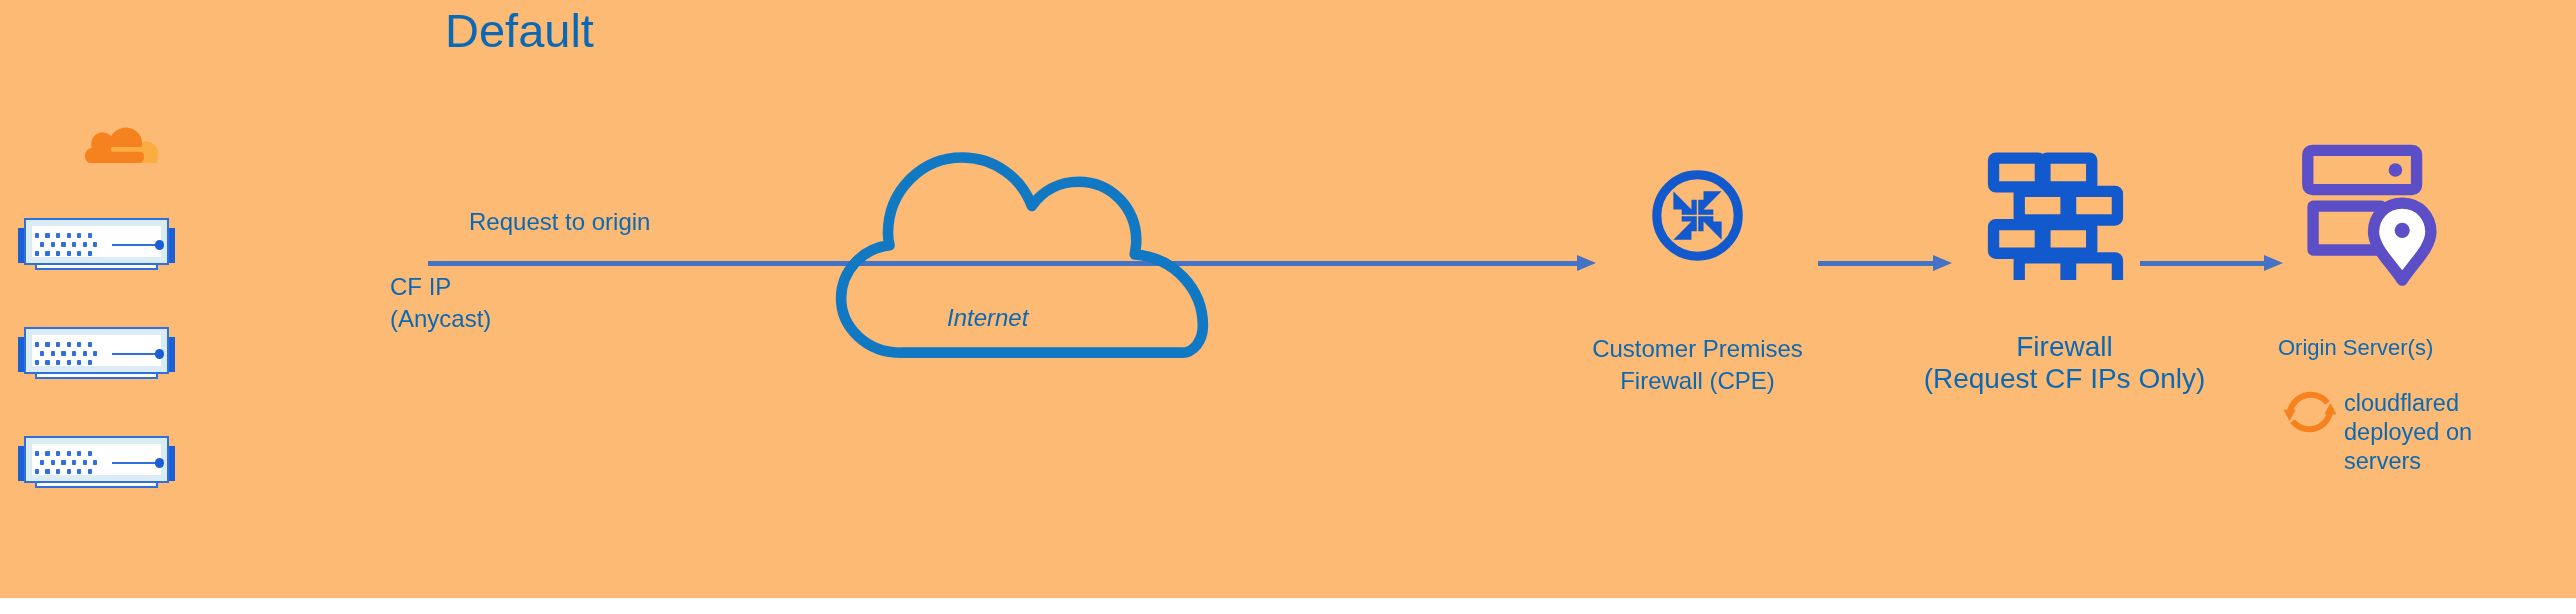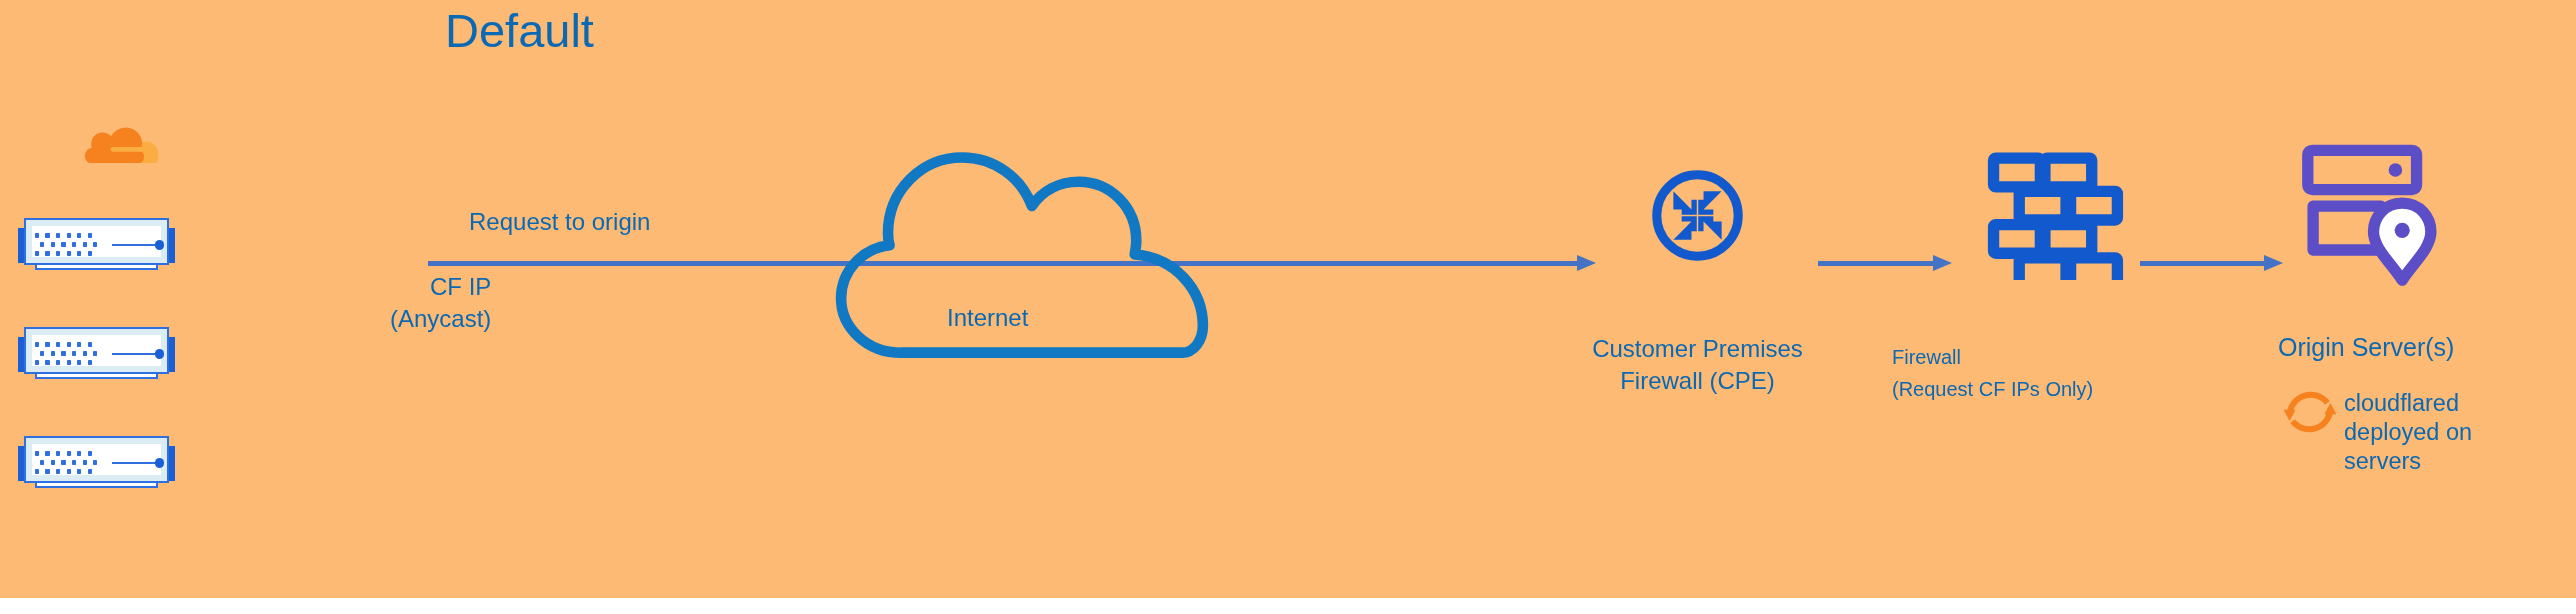--- a/index.html
+++ b/index.html
@@ -137,25 +137,25 @@
   }
 
   
   .label {
     color: #0a69b5;
     font-size: 23.5px;
     line-height: 29px;
     white-space: nowrap;
   }
   #label-request-to-origin { left: 469px; top: 207px; font-size: 24px; }
-  #label-cf-ip { left: 390px; top: 271px; font-size: 24px; line-height: 32px; text-align: right; }
-  #label-internet { left: 947px; top: 303px; font-size: 24px; }
+  #label-cf-ip { left: 390px; top: 271px; font-size: 24px; line-height: 32px; }
+  #label-internet { left: 947px; top: 303px; font-size: 24px; font-style: italic; }
   #label-cpe { left: 1546px; top: 333px; font-size: 24px; line-height: 32px; text-align: center; width: 303px; }
-  #label-firewall { left: 1892px; top: 341px; font-size: 20px; line-height: 32px; width: 345px; }
-  #label-origin { left: 2278px; top: 333px; font-size: 25px; }
+  #label-firewall { left: 1892px; top: 331px; font-size: 28px; line-height: 32px; text-align: center; width: 345px; }
+  #label-origin { left: 2278px; top: 333px; font-size: 22px; }
   #label-cloudflared { left: 2344px; top: 389px; font-size: 23.5px; line-height: 29px; white-space: normal; width: 151px; }
 
   
   #internet-cloud { left: 832px; top: 112px; width: 439px; height: 250px; }
 
   
   #cpe-icon { left: 1650px; top: 168px; width: 95px; height: 95px; }
 
   
   #firewall-icon { left: 1986px; top: 151px; width: 145px; height: 129px; }

